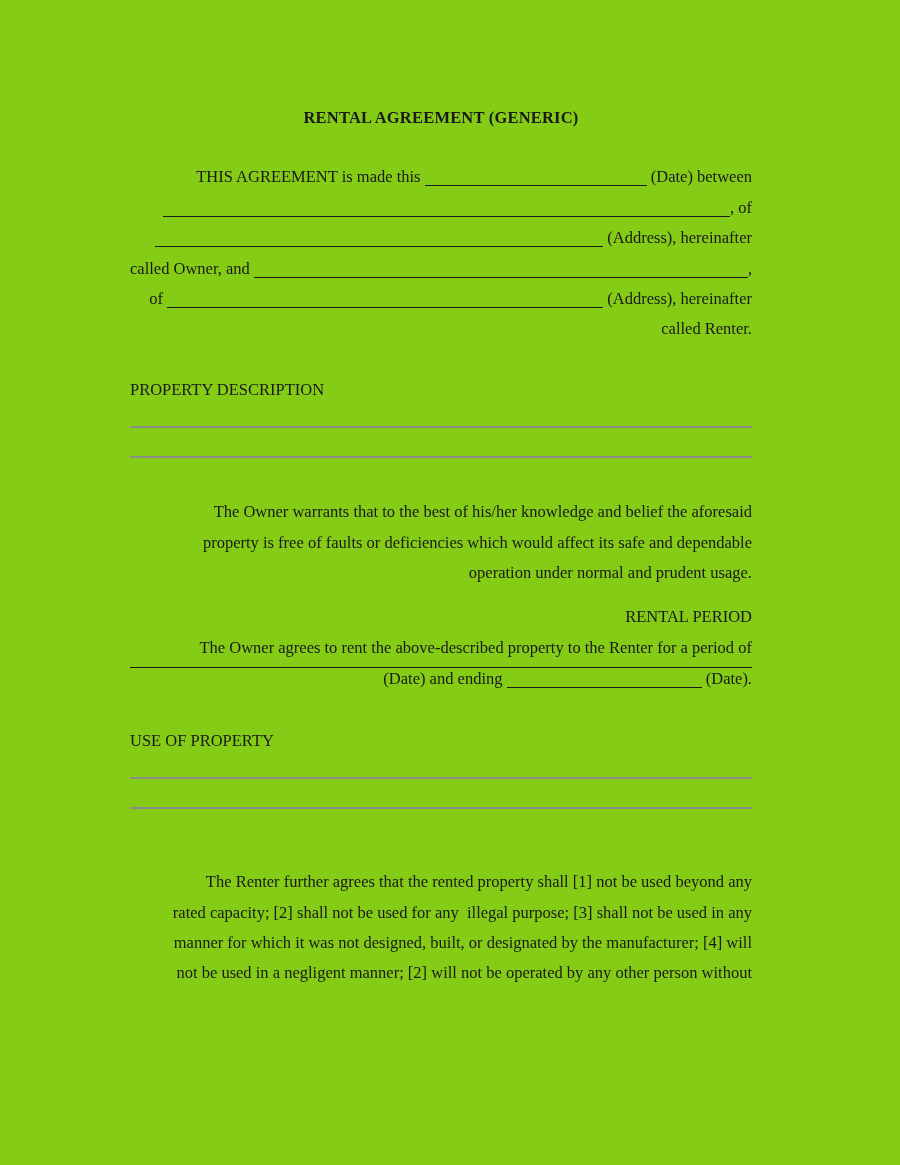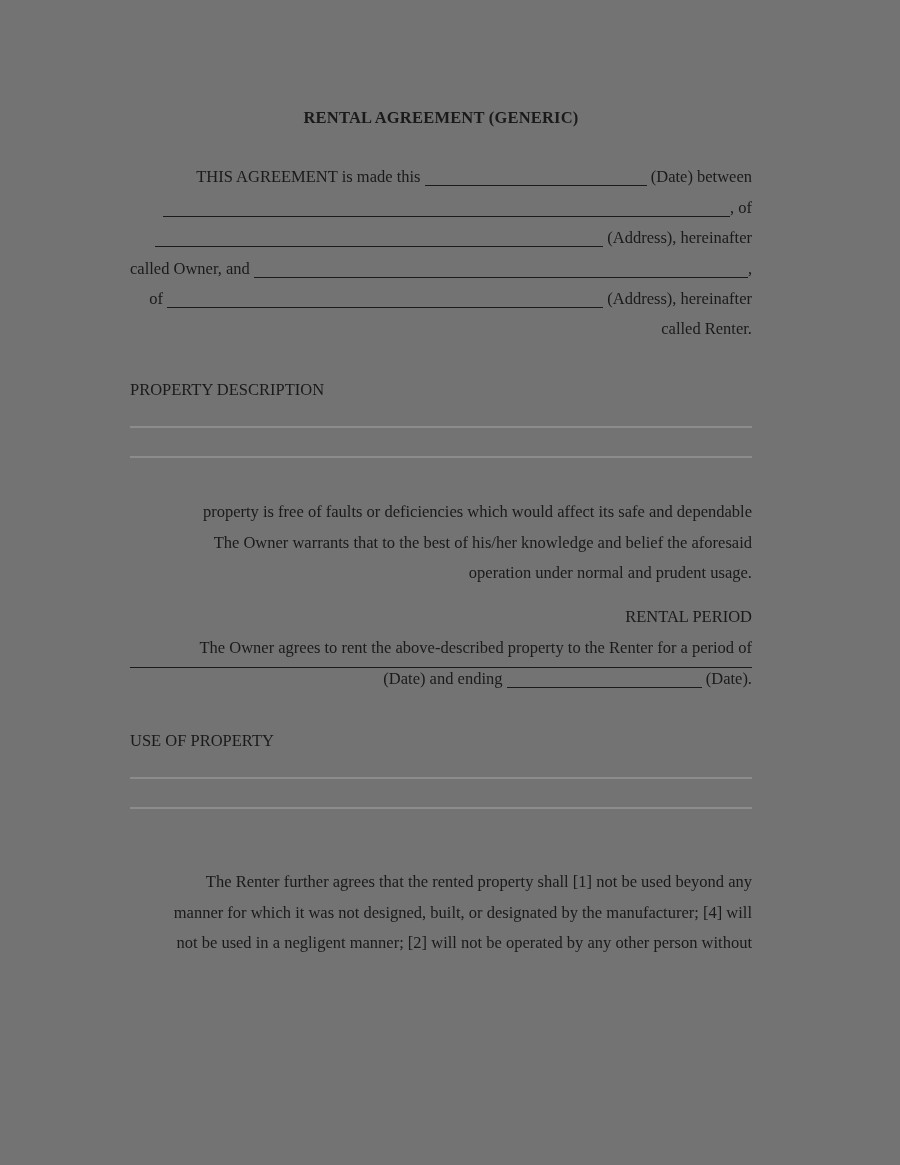--- a/index.html
+++ b/index.html
@@ -2,21 +2,21 @@
 <html><head>
 <meta charset="utf-8">
 <style>
   html,body{margin:0;padding:0;}
   body{
     width:900px;height:1165px;background:#ffffff;
     font-family:"Liberation Serif","DejaVu Serif",serif;
     font-size:16.5px;line-height:30.4px;color:#1a1a1a;
     position:relative;overflow:hidden;
   }
-  .page{position:absolute;inset:0;background:#737373;}
+  .page{position:absolute;inset:0;background:#84cc16;}
   .content{position:absolute;left:130px;top:0;width:622px;}
   .title{margin-top:103px;text-align:center;font-weight:bold;letter-spacing:.2px;}
   .line{display:flex;align-items:baseline;white-space:pre;justify-content:flex-end;}
   .blank{
     display:inline-block;height:0;border-bottom:1.6px solid #1a1a1a;
     position:relative;top:4px;
   }
   .blank.fill{flex:1 1 auto;}
   .rule{height:0;border-bottom:2px solid #8c8c8c;width:622px;}
   .intro{margin-top:29px;}
@@ -59,40 +59,41 @@
       <div class="line">
         <span>called Renter.</span>
       </div>
     </div>
 
     <div class="mt-heading-pd">PROPERTY DESCRIPTION</div>
     <div class="rule mt-rule-a1"></div>
     <div class="rule mt-rule-a2"></div>
 
     <div class="mt-warranty">
+      <div class="line">The Owner warrants that to the best of his/her knowledge and belief the aforesaid</div>
       <div class="line">property is free of faults or deficiencies which would affect its safe and dependable</div>
-      <div class="line">The Owner warrants that to the best of his/her knowledge and belief the aforesaid</div>
       <div class="line">operation under normal and prudent usage.</div>
     </div>
 
     <div class="mt-rental">
       <div class="line">RENTAL PERIOD</div>
       <div class="line">The Owner agrees to rent the above-described property to the Renter for a period of</div>
       <div class="line">
         <span class="blank w205"></span><span class="blank fill"></span>
       </div>
       <div class="line">
         <span>(Date) and ending </span><span class="blank w195"></span><span> (Date).</span>
       </div>
     </div>
 
     <div class="mt-heading-use">USE OF PROPERTY</div>
     <div class="rule mt-rule-b1"></div>
     <div class="rule mt-rule-b2"></div>
 
     <div class="mt-renter">
       <div class="line">The Renter further agrees that the rented property shall [1] not be used beyond any</div>
+      <div class="line">rated capacity; [2] shall not be used for any  illegal purpose; [3] shall not be used in any</div>
       <div class="line">manner for which it was not designed, built, or designated by the manufacturer; [4] will</div>
       <div class="line">not be used in a negligent manner; [2] will not be operated by any other person without</div>
     </div>
 
   </div>
 </div>
 
 </body></html>

